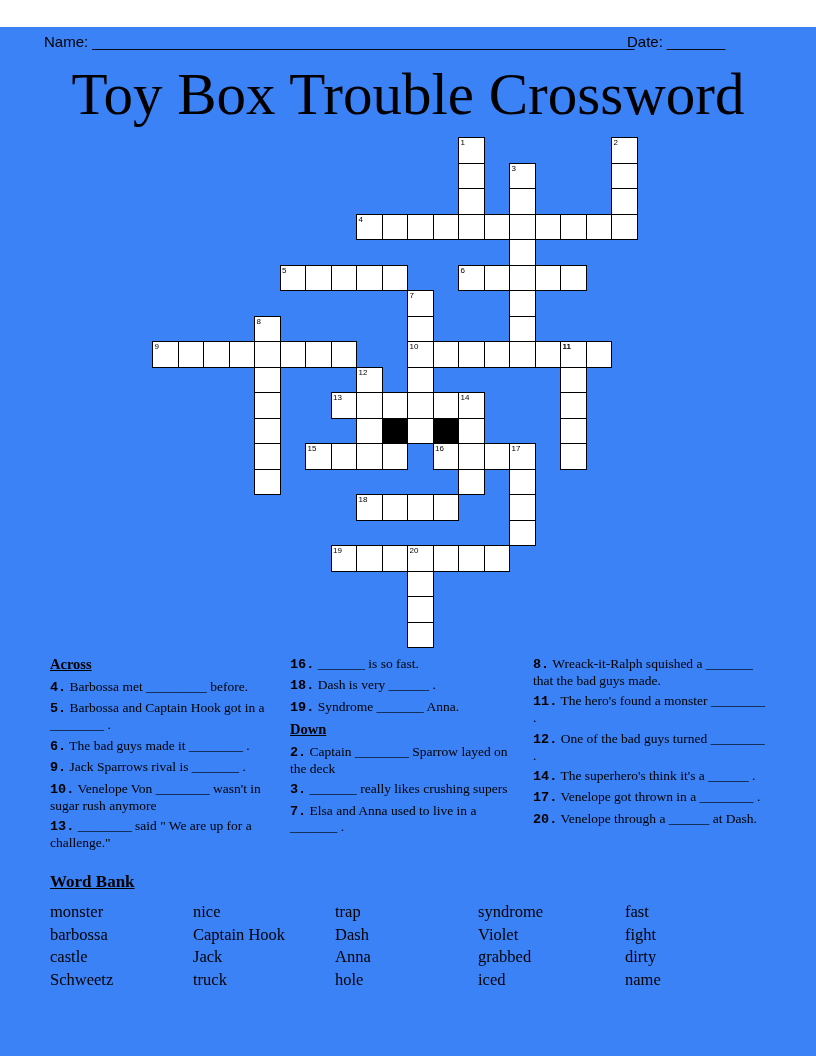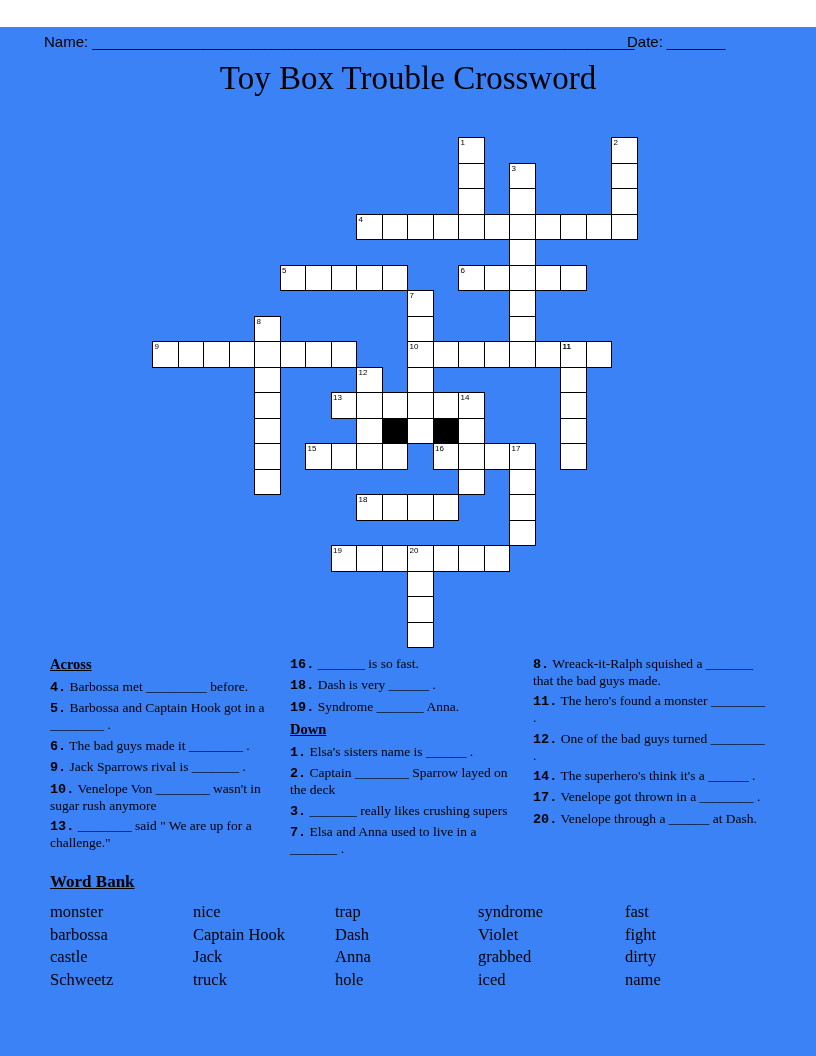--- a/index.html
+++ b/index.html
@@ -8,21 +8,21 @@
 
   
   .header-group{position:absolute;top:6px;font-family:"Liberation Sans",sans-serif;
                 font-size:15px;white-space:nowrap;}
   .hg-name{left:44px;}
   .hg-date{left:627px;}
   .hdr-line{margin-left:4px;letter-spacing:0;}
 
   
   .title{position:absolute;top:33px;left:0;width:100%;text-align:center;
-         font-size:33px;font-weight:400;margin:0;font-family:"Liberation Serif",serif;}
+         font-size:59px;font-weight:400;margin:0;font-family:"Liberation Serif",serif;}
 
   
   .grid{position:absolute;left:152px;top:110px;width:512px;height:512px;}
   .cell{position:absolute;width:26.5px;height:26.5px;box-sizing:border-box;
         border:1px solid #000;background:#fff;}
   .cell.black{background:#000;}
   .cellnum{position:absolute;top:0;left:1.5px;font-family:"Liberation Sans",sans-serif;
            font-size:8px;line-height:9px;}
 
   
@@ -205,21 +205,20 @@
         <p class="clue"><b>6.</b> The bad guys made it ________ .</p>
         <p class="clue"><b>9.</b> Jack Sparrows rival is _______ .</p>
         <p class="clue"><b>10.</b> Venelope Von ________ wasn't in sugar rush anymore</p>
         <p class="clue"><b>13.</b> ________ said " We are up for a challenge."</p>
       </div>
       <div class="clue-col">
         <p class="clue"><b>16.</b> _______ is so fast.</p>
         <p class="clue"><b>18.</b> Dash is very ______ .</p>
         <p class="clue"><b>19.</b> Syndrome _______ Anna.</p>
         <div class="clue-header mt">Down</div>
-        <p class="clue"><b>1.</b> Elsa's sisters name is ______ .</p>
         <p class="clue"><b>2.</b> Captain ________ Sparrow layed on the deck</p>
         <p class="clue"><b>3.</b> _______ really likes crushing supers</p>
         <p class="clue"><b>7.</b> Elsa and Anna used to live in a _______ .</p>
       </div>
       <div class="clue-col">
         <p class="clue"><b>8.</b> Wreack-it-Ralph squished a _______ that the bad guys made.</p>
         <p class="clue"><b>11.</b> The hero's found a monster ________ .</p>
         <p class="clue"><b>12.</b> One of the bad guys turned ________ .</p>
         <p class="clue"><b>14.</b> The superhero's think it's a ______ .</p>
         <p class="clue"><b>17.</b> Venelope got thrown in a ________ .</p>

